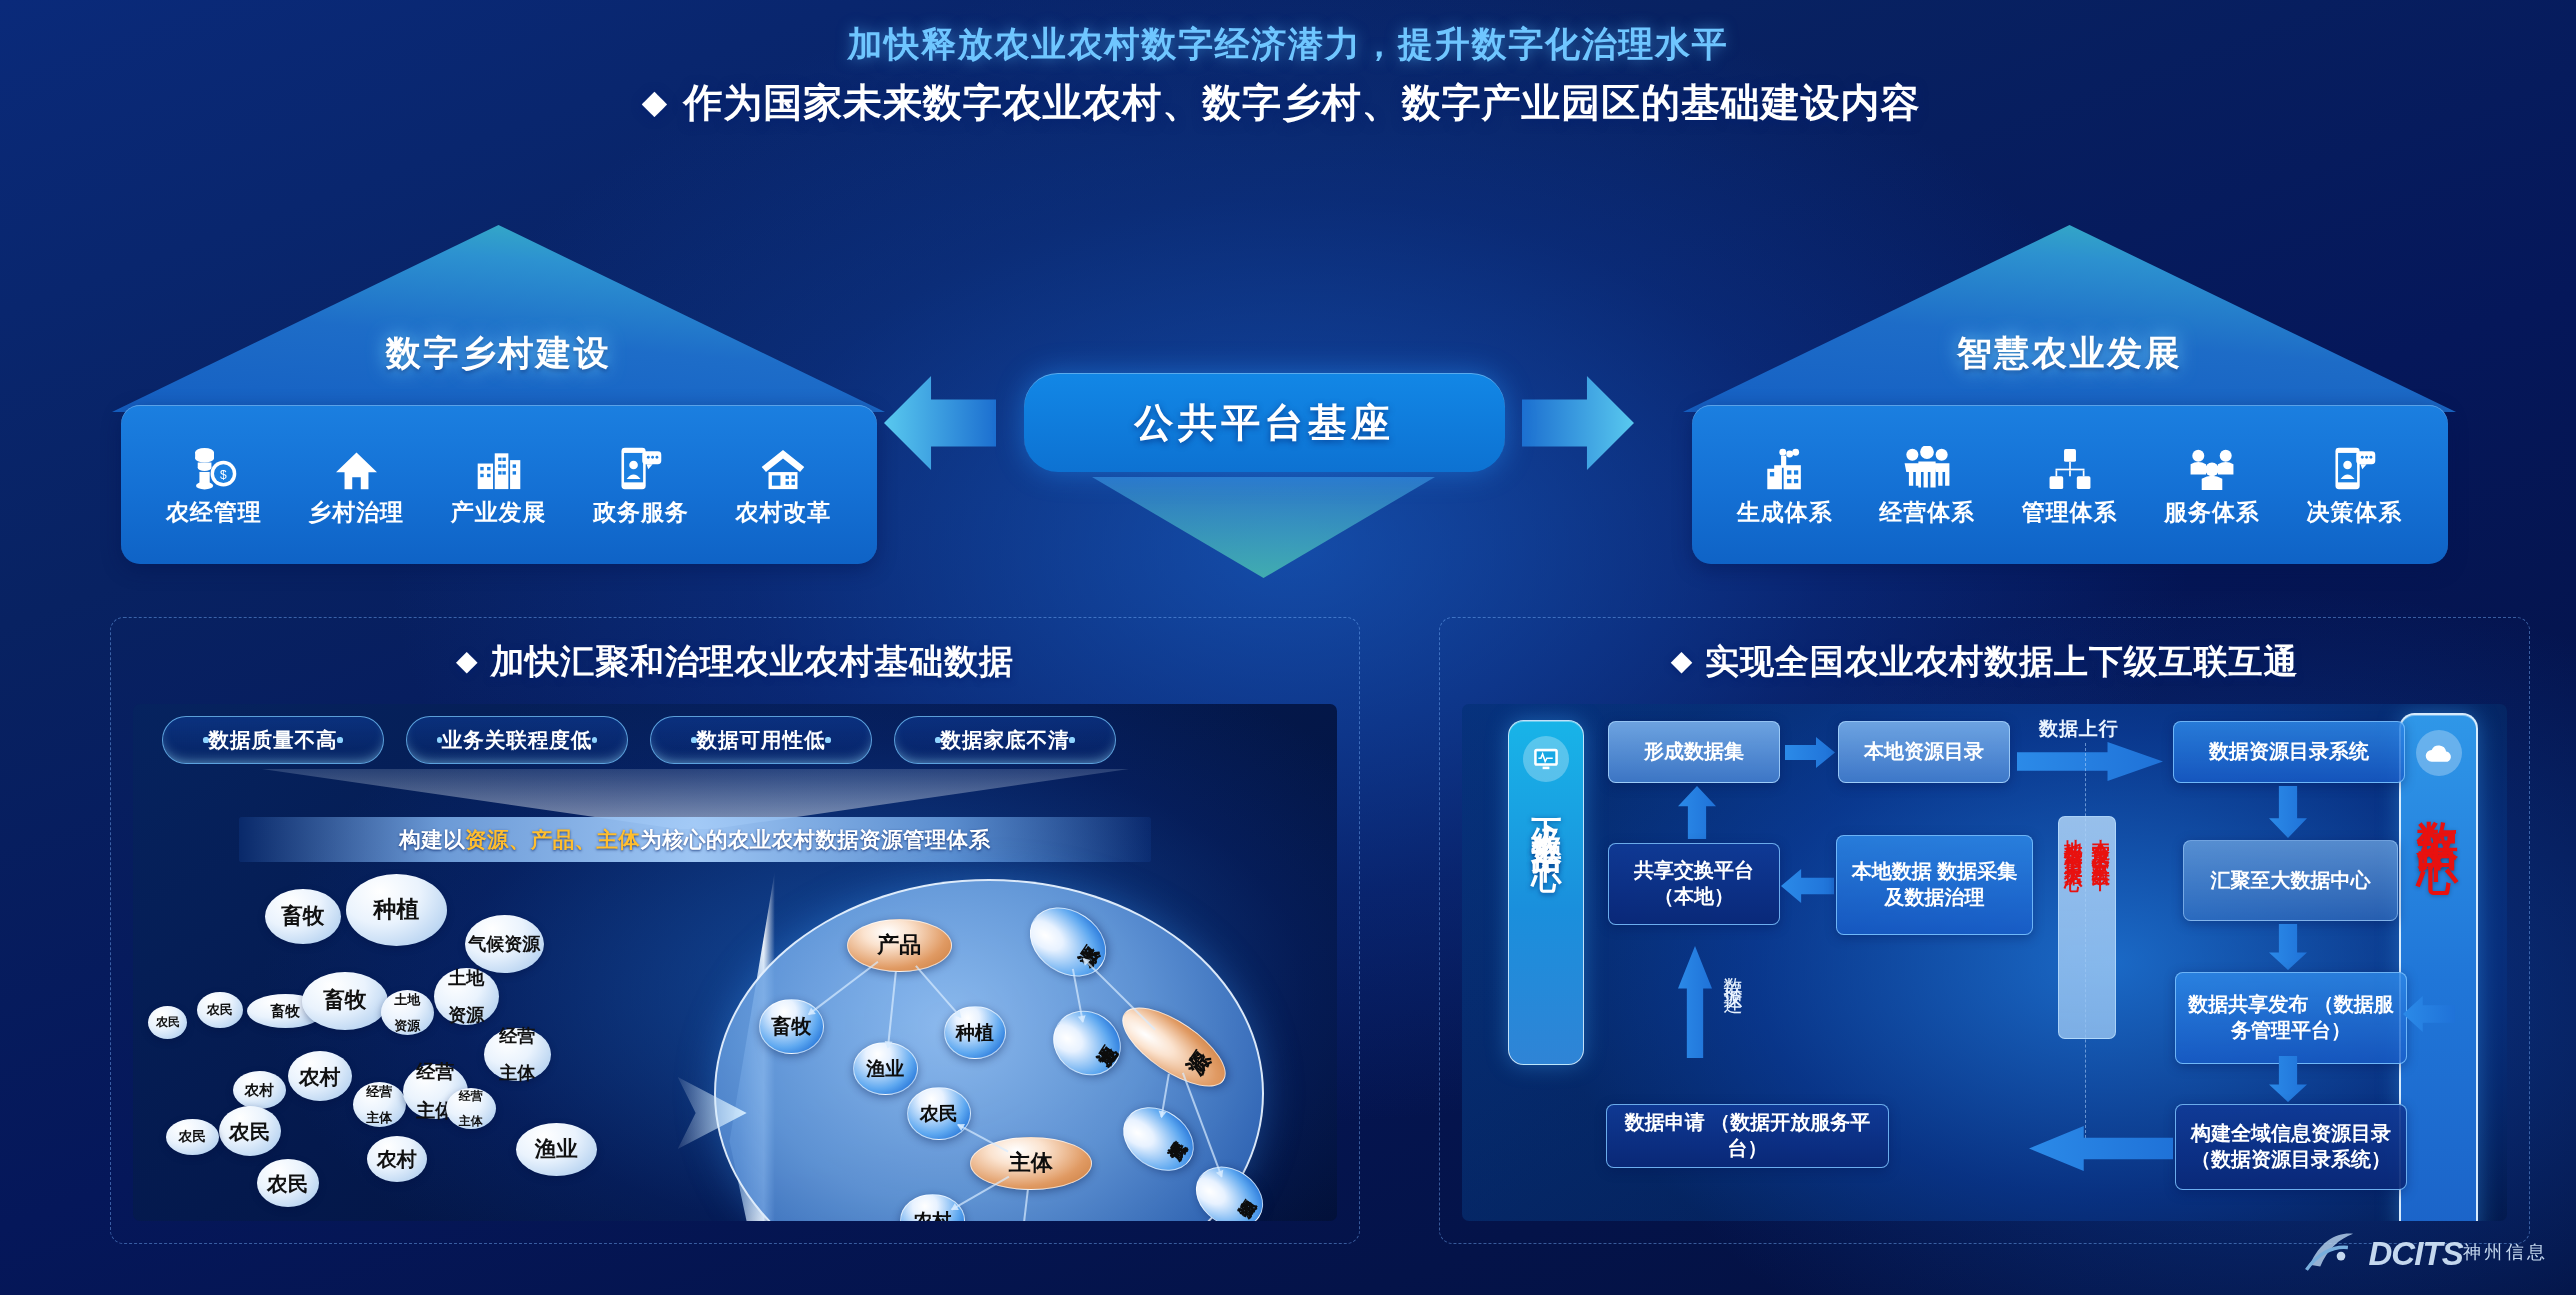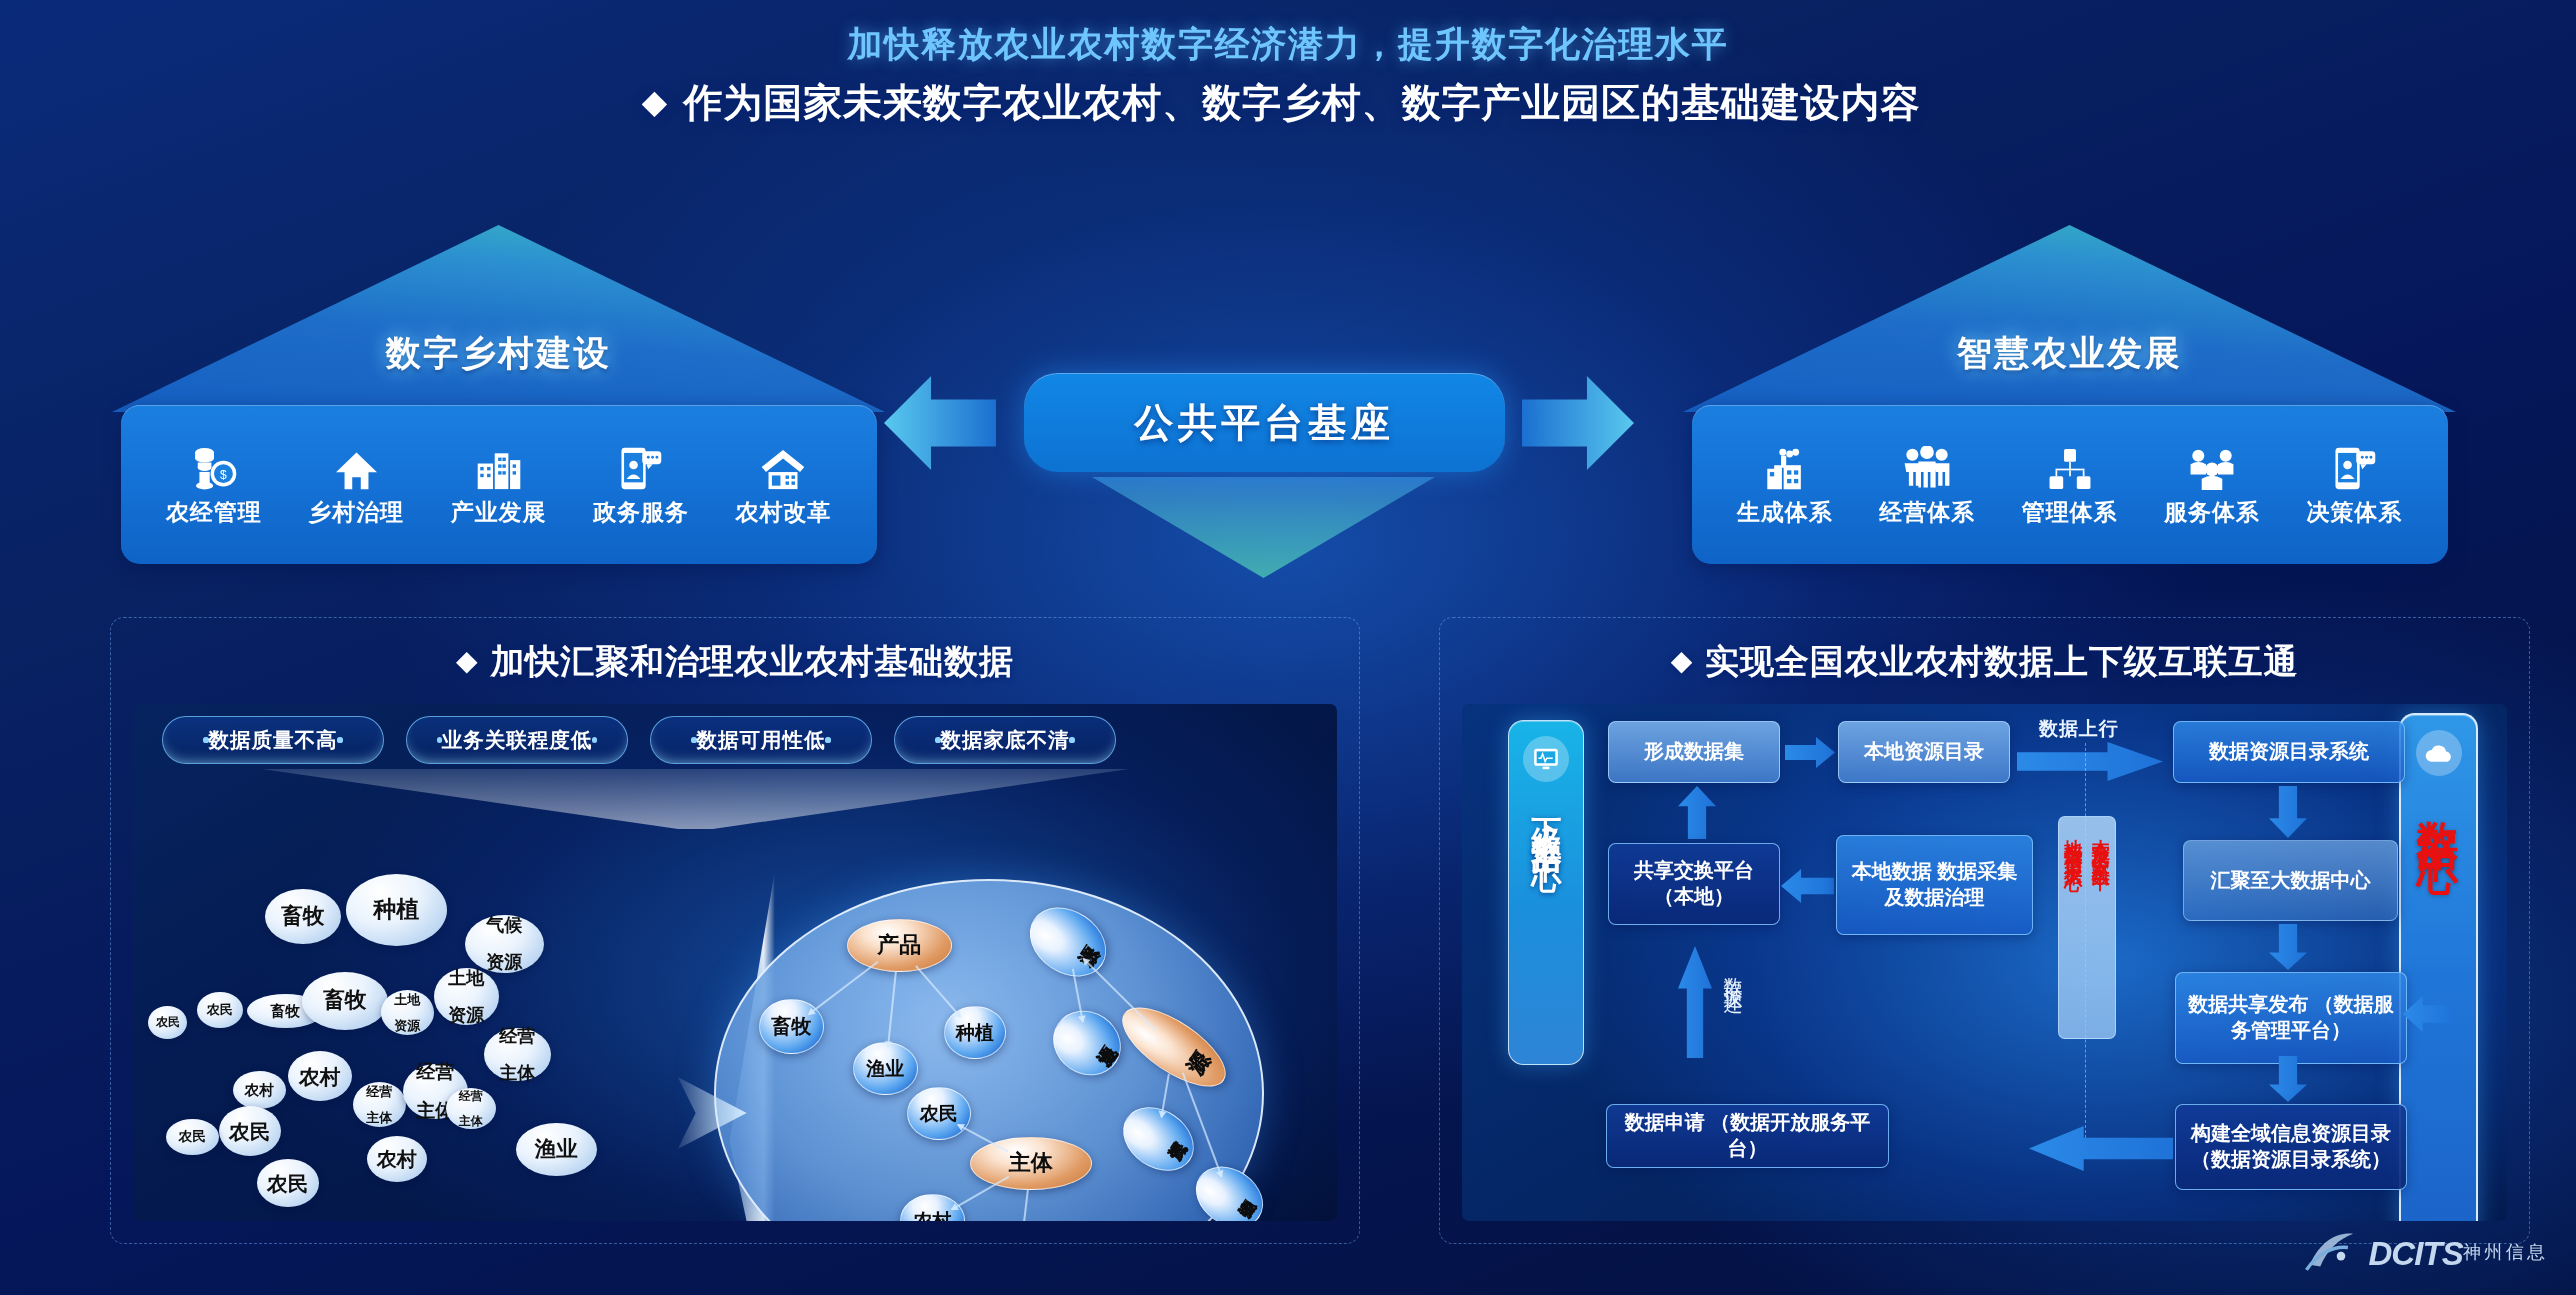--- a/index.html
+++ b/index.html
@@ -433,31 +433,36 @@
             <span class="dot"></span>
           </div>
           <div class="pill">
             <span class="dot"></span>
             <span>数据家底不清</span>
             <span class="dot"></span>
           </div>
         </div>
       <div class="funnel"></div>
 
+      <div class="banner">
+        <span>构建以</span>
+          <span class="hl">资源、产品、主体</span>
+          <span>为核心的农业农村数据资源管理体系</span>
+      </div>
 
       <div style="position:absolute;left:13.7px;top:168px;width:1185px;height:447px;">
         <div class="cloud" id="cloud-host">
           <div class="swoosh"></div>
         <div class="bub" style="left: 118px; top: 17px; width: 76px; height: 55px; font-size: 21.5px;">
               <span>畜牧</span>
             </div>
             <div class="bub" style="left: 199px; top: 1.7px; width: 101px; height: 72px; font-size: 23px;">
               <span>种植</span>
             </div>
-            <div class="bub" style="left: 318px; top: 43px; width: 79px; height: 58px; font-size: 18px; flex-direction: column;">
+            <div class="bub" style="left: 318px; top: 43px; width: 79px; height: 58px; font-size: 18px; flex-direction: row;">
               <span>气候</span>
               <br>
               <span>资源</span>
             </div>
             <div class="bub" style="left: 50px; top: 120px; width: 46px; height: 36px; font-size: 13px;">
               <span>农民</span>
             </div>
             <div class="bub" style="left: 1.7px; top: 134px; width: 39px; height: 33px; font-size: 12px;">
               <span>农民</span>
             </div>

